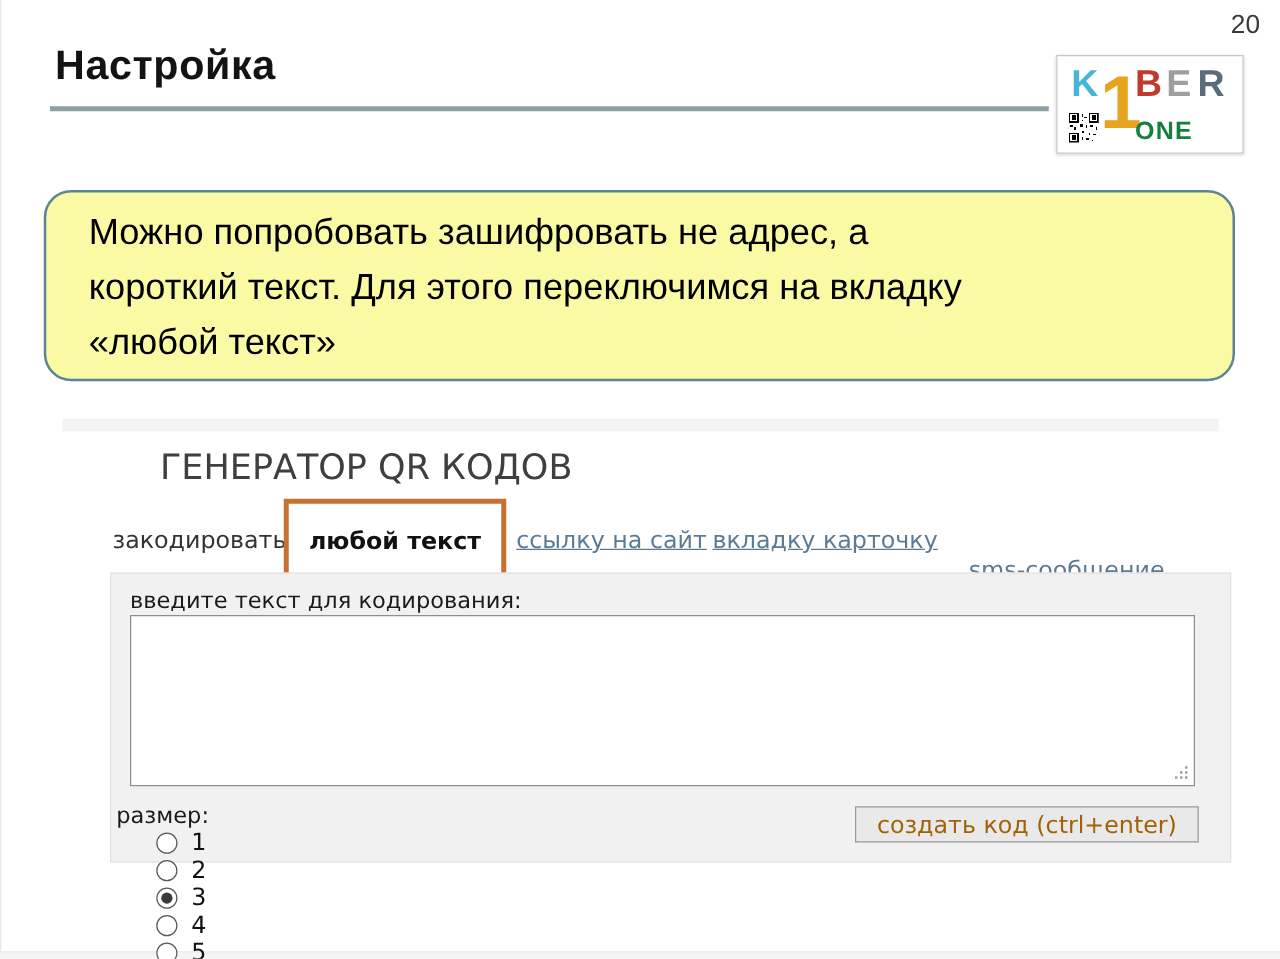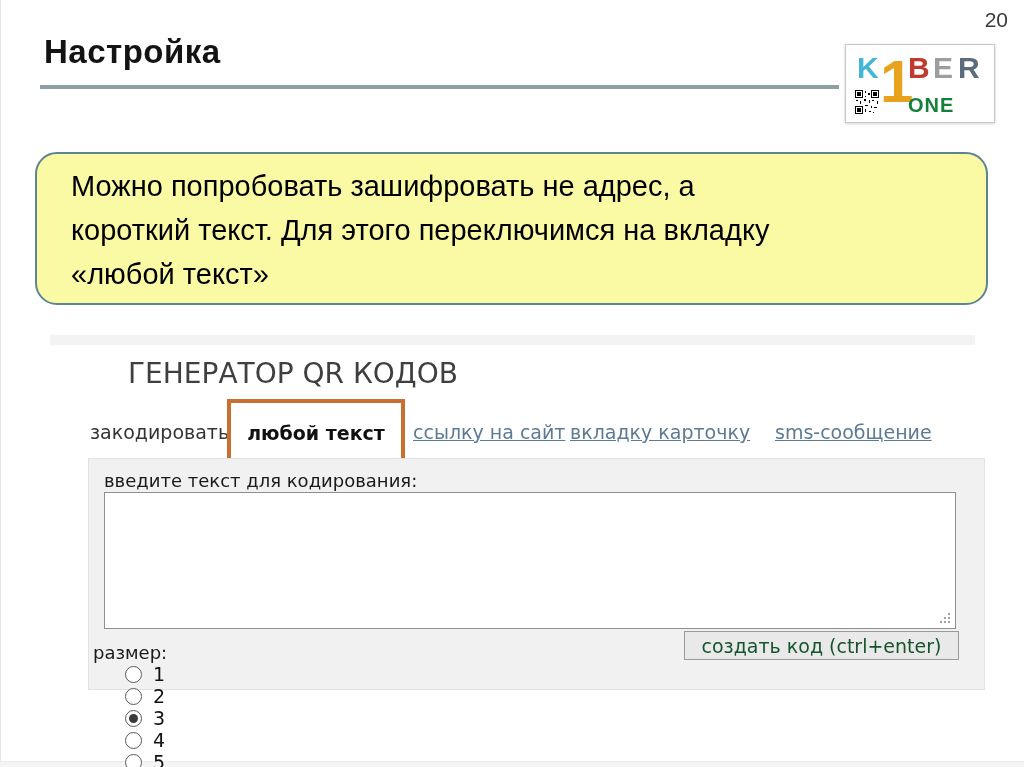--- a/index.html
+++ b/index.html
@@ -33,42 +33,42 @@
   .callout-line{font-size:29px;line-height:44px;color:#000;}
 
   
   .screenshot{position:absolute;left:50px;top:335px;width:925px;height:365px;background:#fff;font-family:"DejaVu Sans",sans-serif;}
   .site-topstrip{position:absolute;top:0;left:0;right:0;height:10px;background:#f3f3f3;}
   .site-heading{position:absolute;left:43px;top:22px;font-size:28px;color:#3f3f3f;margin-left:35px;}
   .tab-prefix{position:absolute;left:40px;top:86px;font-size:19px;color:#333;}
   .tab-link{position:absolute;top:86px;font-size:19px;color:#5b7a94;text-decoration:underline;cursor:pointer;}
   .link-site{left:363px;}
   .link-vcard{left:520px;}
-  .link-sms{left:725px;}
+  .link-sms{left:725px;margin-top:24px;}
   .highlight-box{
     position:absolute;left:177px;top:64px;width:178px;height:68px;box-sizing:border-box;
     border:4px solid #c8702f;display:flex;align-items:center;justify-content:center;background:transparent;
   }
   .active-tab{font-size:19px;font-weight:bold;color:#111;}
 
   .form-panel{position:absolute;left:38px;top:123px;width:897px;height:232px;box-sizing:border-box;background:#f1f1f1;border:1px solid #e2e2e2;padding-left:16px;}
   .textarea-label{position:absolute;left:15px;top:11px;font-size:18px;color:#1a1a1a;}
   .text-input{position:absolute;left:15px;top:33px;width:852px;height:137px;box-sizing:border-box;background:#fff;border:1px solid #8f8f8f;}
   .grip{position:absolute;right:5px;bottom:5px;width:2px;height:2px;background:#a0a0a0;
         box-shadow:-4px 0 #a0a0a0,0 -4px #a0a0a0,-4px -4px #a0a0a0,-8px 0 #a0a0a0,0 -8px #a0a0a0;}
   .size-row{position:absolute;left:4px;top:183px;height:40px;display:flex;align-items:flex-end;flex-direction:column;}
   .size-label{font-size:18px;color:#1a1a1a;width:107px;}
   .radio-item{width:75px;display:flex;align-items:center;cursor:pointer;}
   .radio{width:17px;height:17px;box-sizing:border-box;border-radius:50%;border:1px solid #595959;background:#fff;position:relative;}
   .radio.checked::after{content:"";position:absolute;left:3px;top:3px;right:3px;bottom:3px;border-radius:50%;background:#3a3a3a;}
   .radio-num{font-size:19px;color:#111;margin-left:11px;}
   .submit-button{
-    position:absolute;left:595px;top:172px;width:275px;height:29px;box-sizing:border-box;
+    position:absolute;left:595px;top:186px;width:275px;height:29px;box-sizing:border-box;
     background:#e9e9e9;border:1px solid #9a9a9a;display:flex;align-items:center;justify-content:center;
-    font-size:19px;color:#14532d;cursor:pointer;
+    font-size:19px;color:#a16207;cursor:pointer;
   }
 </style>
 </head>
 <body>
 
 <div class="left-edge"></div>
 <div class="bottom-strip"></div>
 
 <div class="page-number">20</div>
 <div class="slide-title">Настройка</div>

